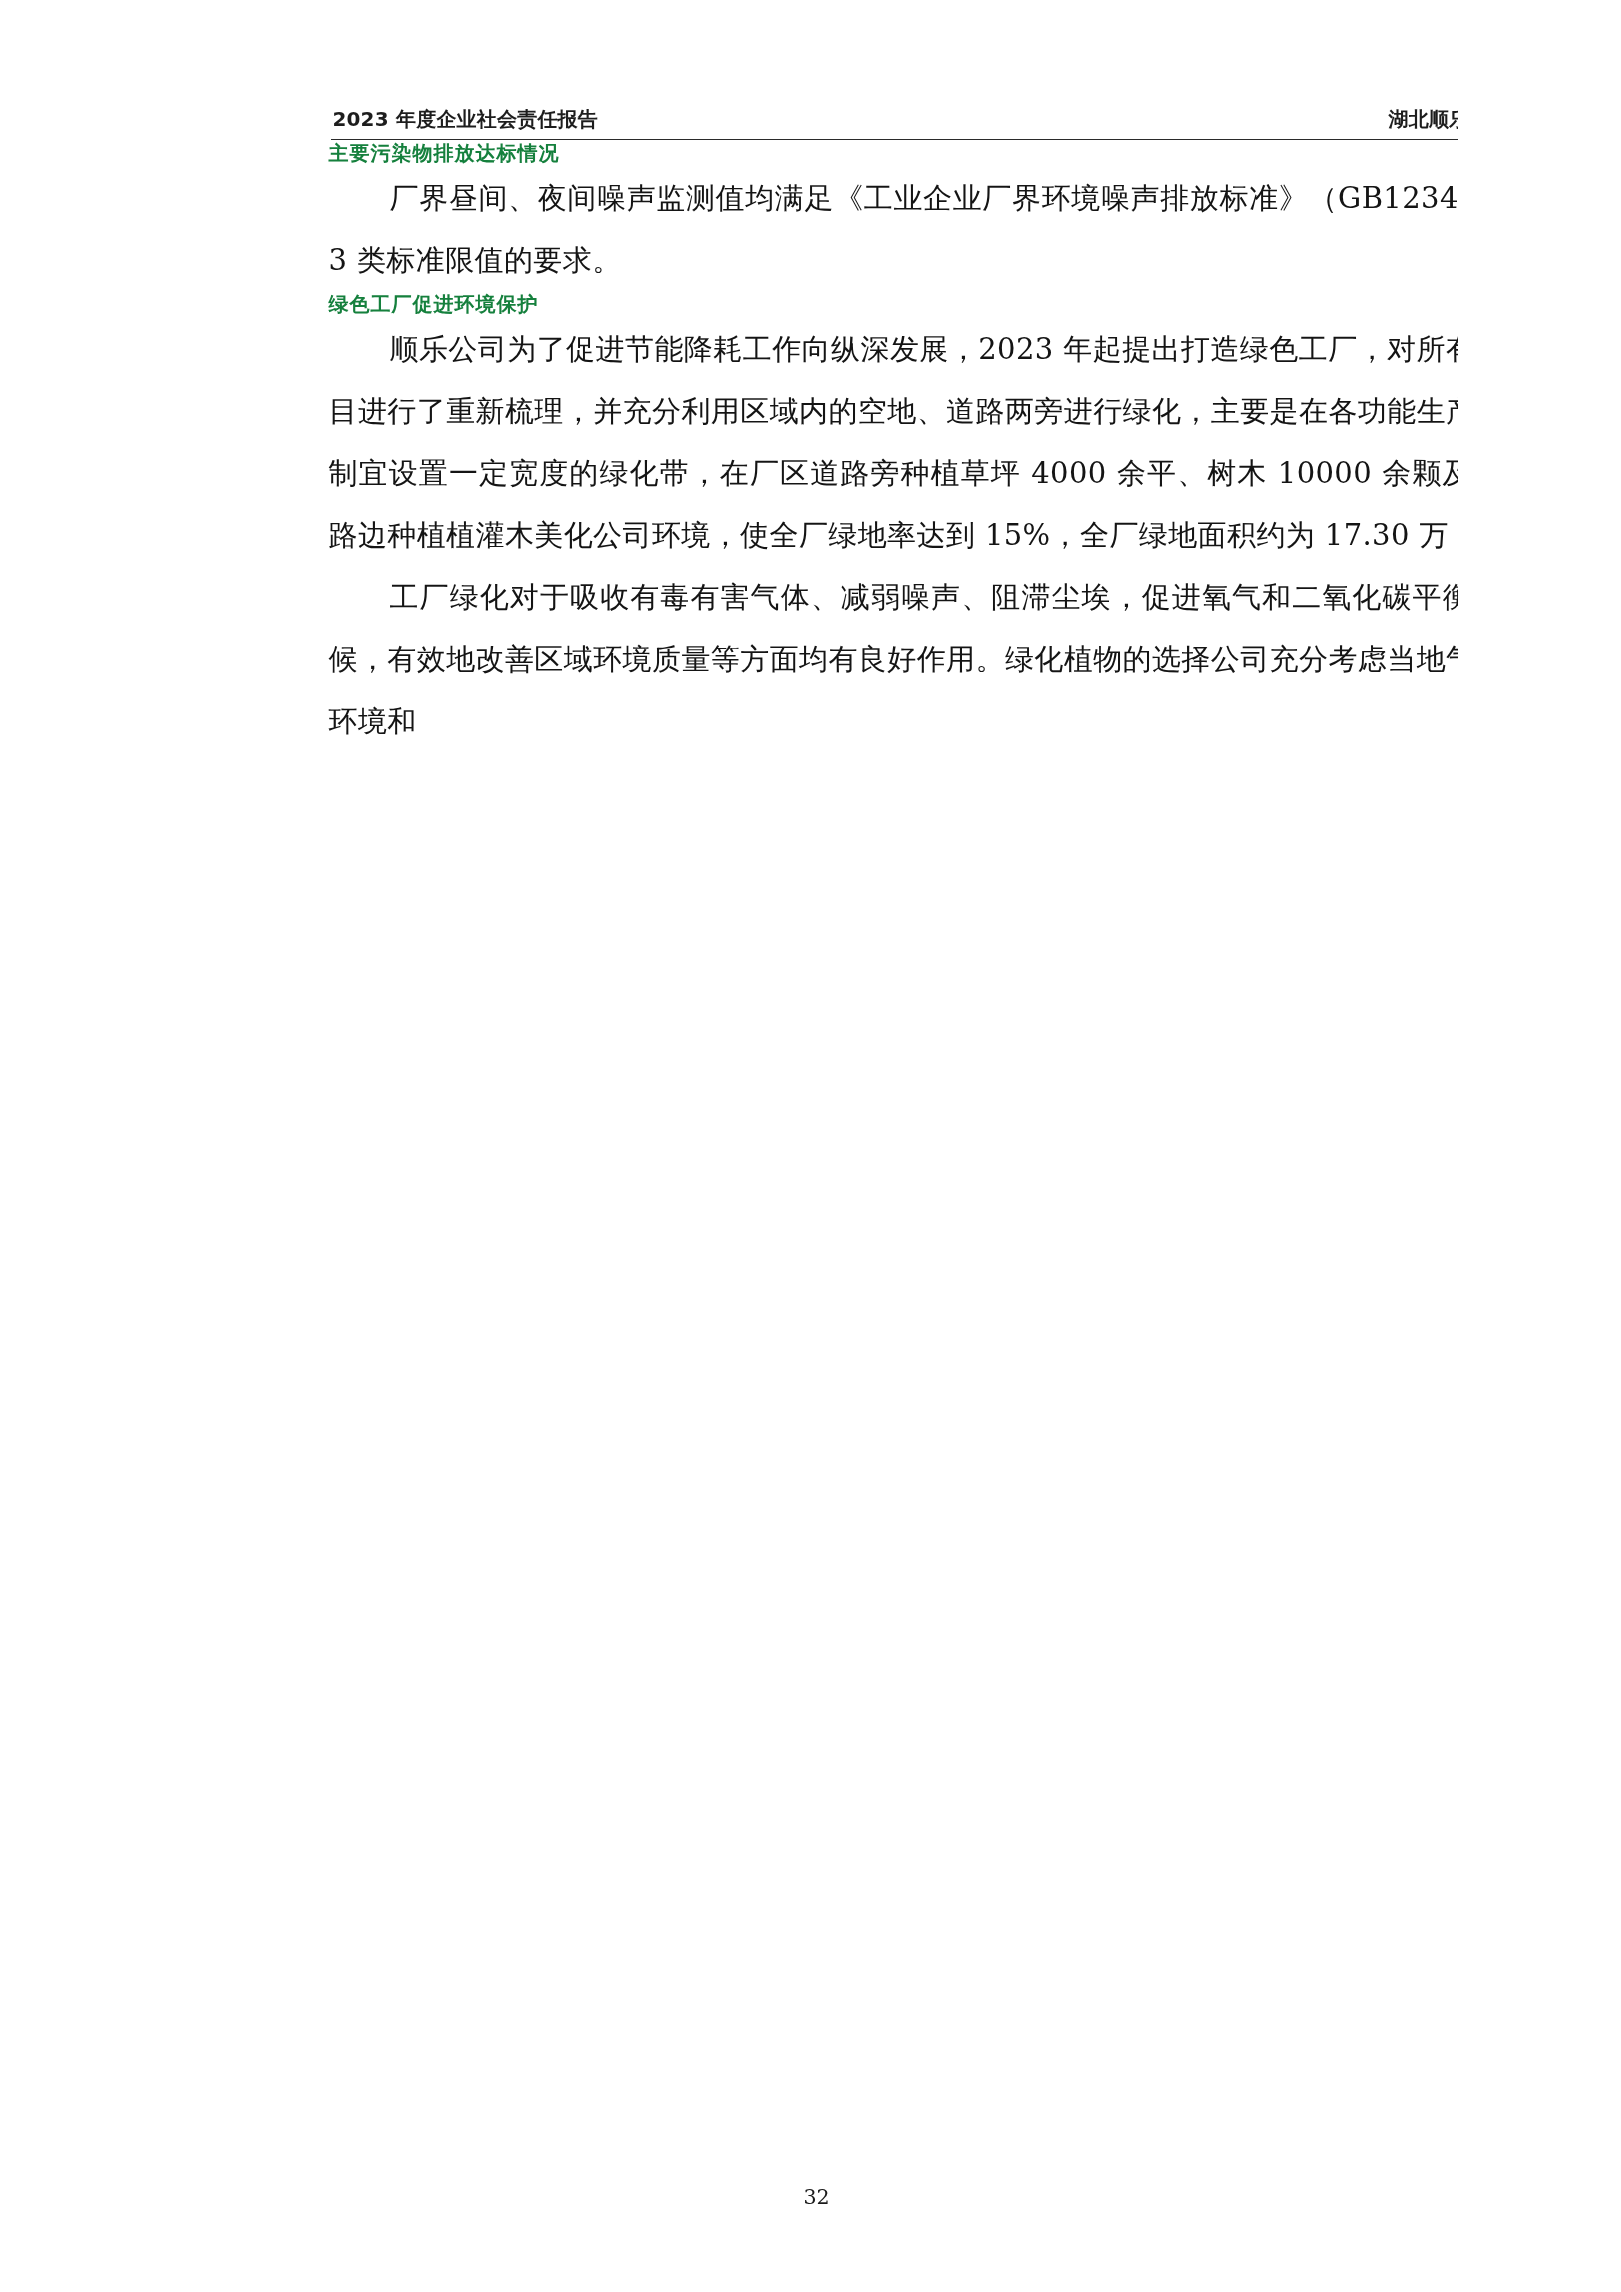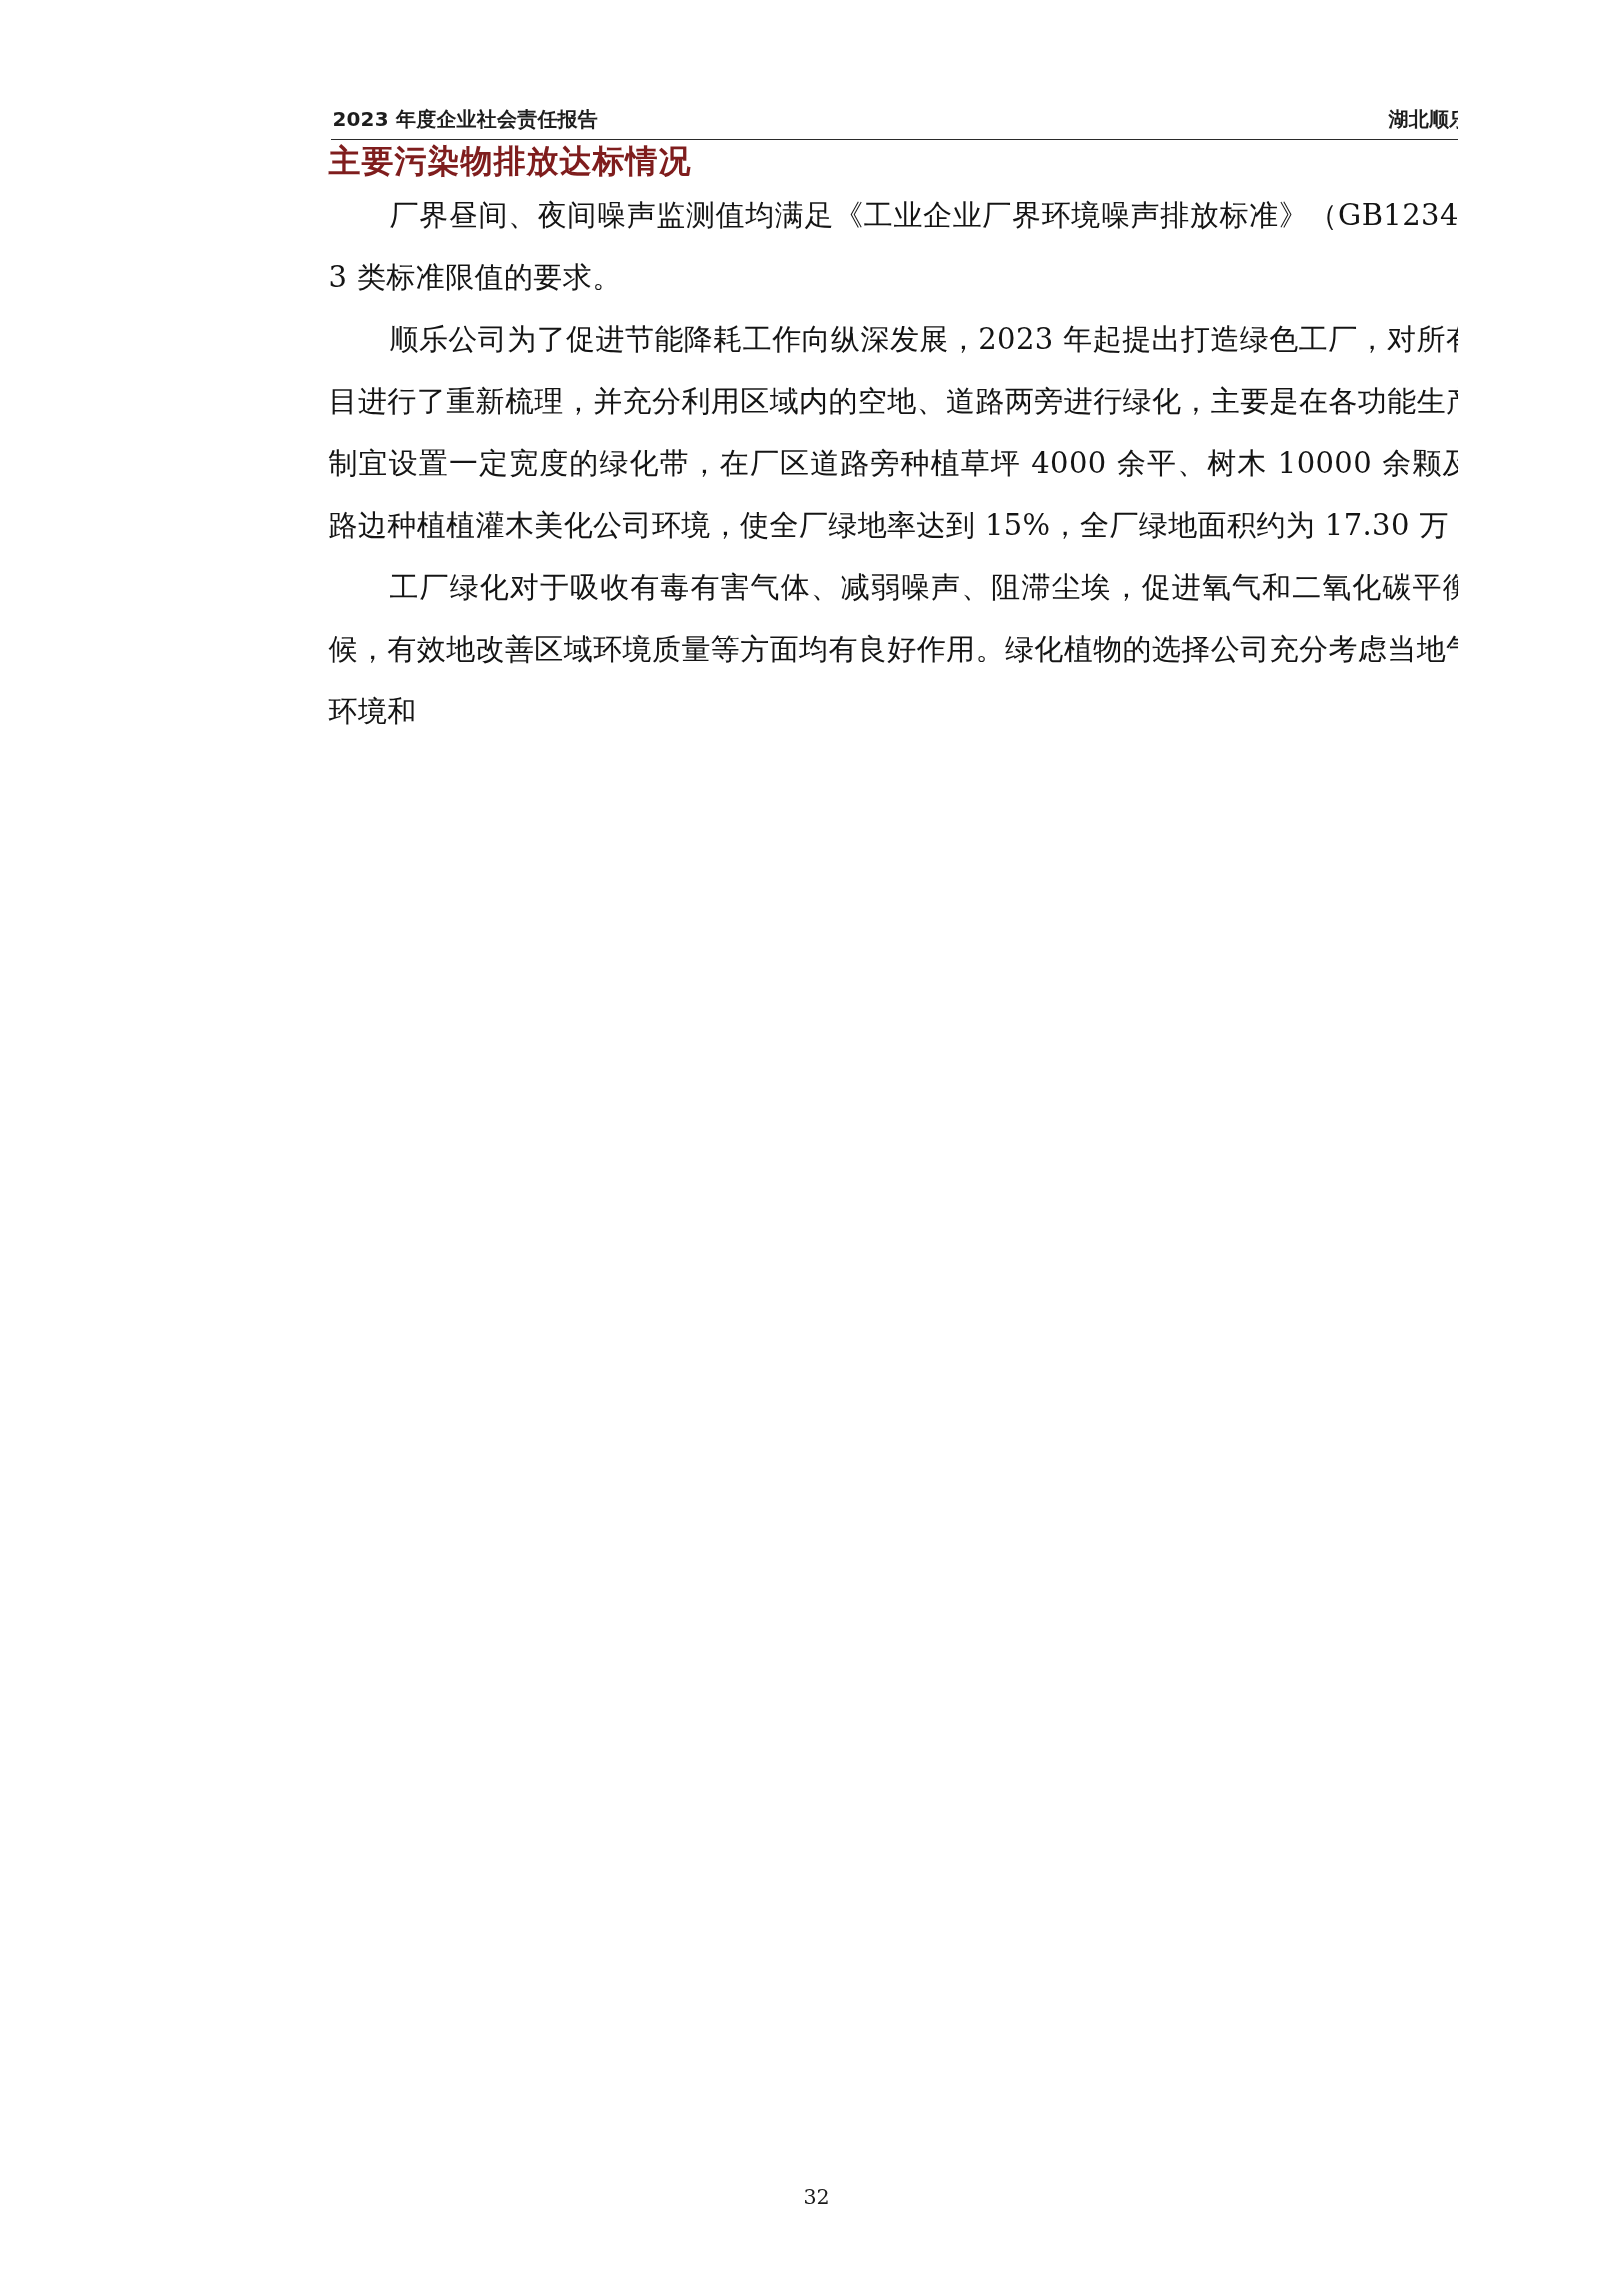--- a/index.html
+++ b/index.html
@@ -48,23 +48,23 @@
   }
   .header-rule {
     margin-top: 5.9px;
     margin-left: 2px;
     margin-right: 3.9px;
     border-bottom: 1.6px solid #2a2a2a;
   }
   
   h2.section-title {
     font-family: "DejaVu Sans", "Liberation Sans", sans-serif;
-    font-size: 32px;
+    font-size: 20px;
     font-weight: bold;
-    color: #7f1d1d;
+    color: #15803d;
     margin: 0;
     letter-spacing: 1px;
   }
   .title-1 { margin-top: 51px; margin-left: 59px; }
   .title-2 { margin-top: 65px; margin-left: 61px; }
 
   
   p.body {
     font-family: "DejaVu Serif", "Liberation Serif", serif;
     font-size: 29px;
@@ -108,20 +108,21 @@
       <span class="header-left">2023 年度企业社会责任报告</span>
       <span class="header-right">湖北顺乐钢铁有限公司</span>
     </div>
     <div class="header-rule"></div>
 
     <h2 class="section-title title-1">主要污染物排放达标情况</h2>
 
 
     <p class="body p-indent gap-top-sm">厂界昼间、夜间噪声监测值均满足《工业企业厂界环境噪声排放标准》（GB12348-2010）中 3 类标准限值的要求。</p>
 
+    <h2 class="section-title title-2">绿色工厂促进环境保护</h2>
 
     <p class="body p-indent gap-top-lg"><span>顺乐公司为了促进节能降耗工作向纵深发展，2023 年起提出打造绿色工厂，对所有节能降耗项目进行了重新梳理，并充分利用区域内的空地、道路两旁进行绿化，主要是在各功能生产分区间因地制宜设置一定宽度的绿化带，在厂区道路旁种植草坪 4000 余平、树木 10000 余颗及办公楼门前路边种植植灌木美化公司环境，使全厂绿地率达到 15%，全厂绿地面积约为 17.30 万 </span><span>m</span><sup>2</sup><span>。</span></p>
 
     <p class="body p-indent gap-top-md">工厂绿化对于吸收有毒有害气体、减弱噪声、阻滞尘埃，促进氧气和二氧化碳平衡，调节小气候，有效地改善区域环境质量等方面均有良好作用。绿化植物的选择公司充分考虑当地气候、土壤、环境和</p>
 
   </div>
 
   <div class="page-number">32</div>
 </div>
 

